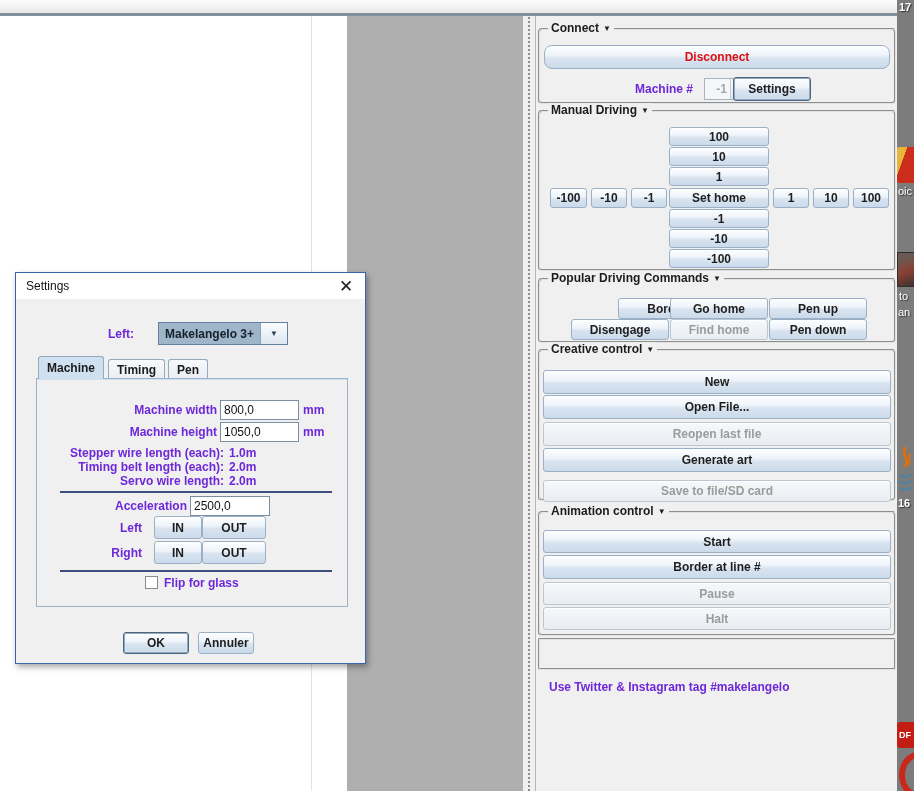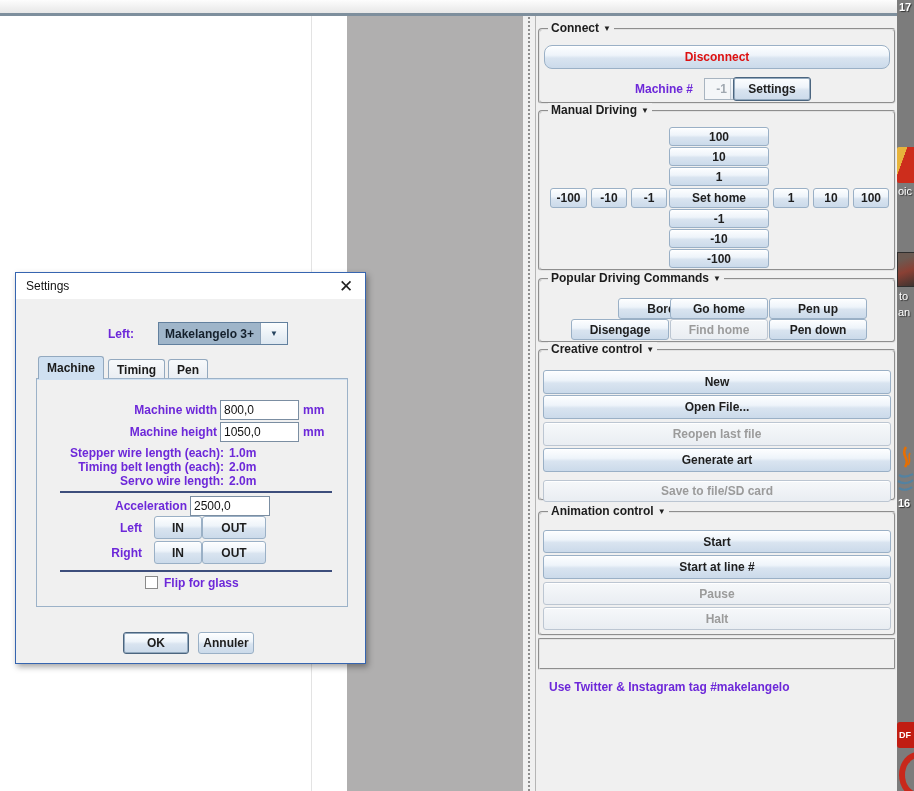--- a/index.html
+++ b/index.html
@@ -151,21 +151,21 @@
       <div class="btn" style="left:3px;top:19px;width:348px;height:24px;">New</div>
       <div class="btn" style="left:3px;top:44px;width:348px;height:24px;">Open File...</div>
       <div class="btn dis" style="left:3px;top:71px;width:348px;height:24px;">Reopen last file</div>
       <div class="btn" style="left:3px;top:97px;width:348px;height:24px;">Generate art</div>
       <div class="btn dis" style="left:3px;top:129px;width:348px;height:22px;">Save to file/SD card</div>
     </div>
 
     <div class="group" style="top:495px;height:121px;">
       <span class="gtitle"><span>Animation control</span><span class="tri">▼</span></span>
       <div class="btn" style="left:3px;top:17px;width:348px;height:23px;">Start</div>
-      <div class="btn" style="left:3px;top:42px;width:348px;height:24px;">Start at line #</div>
+      <div class="btn" style="left:3px;top:42px;width:348px;height:24px;">Border at line #</div>
       <div class="btn dis" style="left:3px;top:69px;width:348px;height:23px;">Pause</div>
       <div class="btn dis" style="left:3px;top:94px;width:348px;height:23px;">Halt</div>
     </div>
 
     <div class="group" style="top:622px;height:28px;border-radius:2px;"></div>
 
     <span class="lbl" style="left:13px;top:664px;">Use Twitter &amp; Instagram tag #makelangelo</span>
   </div>
 </div>
 

